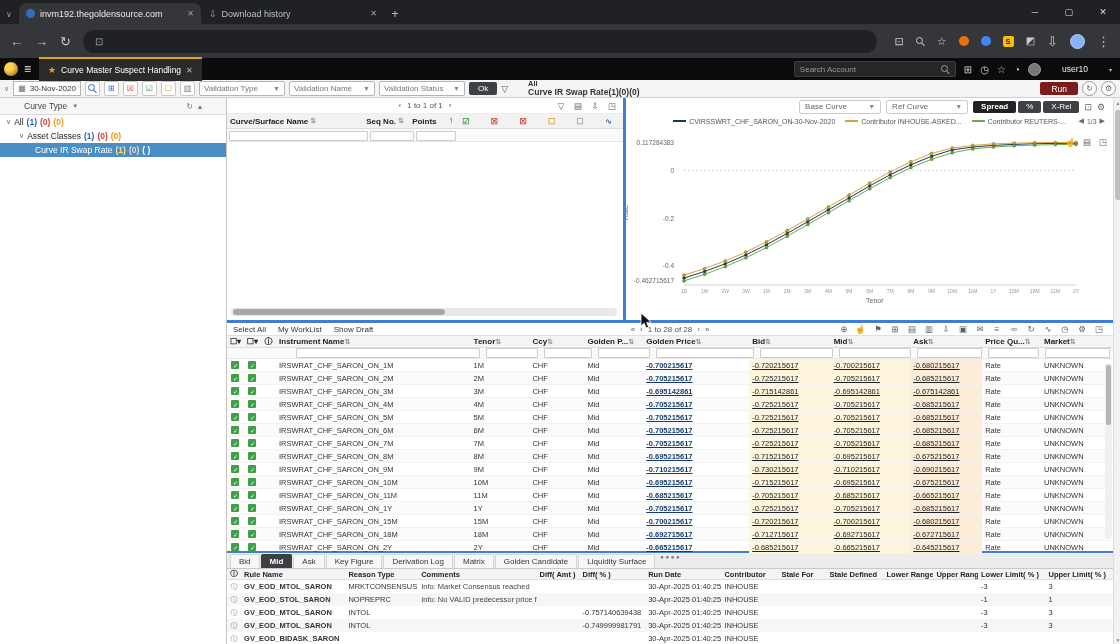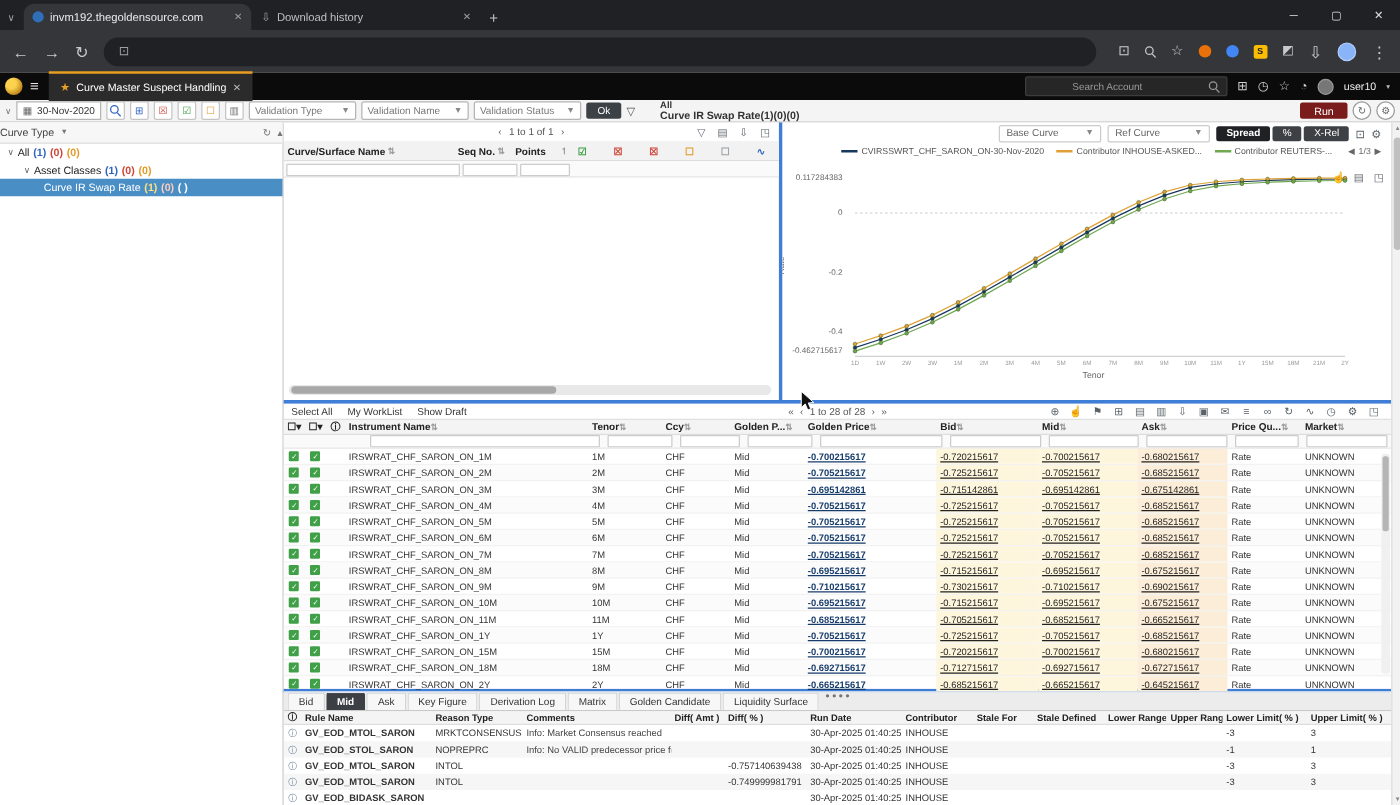--- a/index.html
+++ b/index.html
@@ -34,23 +34,23 @@
   .appheader{height:22px;background:#0b0b0b;display:flex;align-items:center;color:#ddd;}
   .gslogo{width:14px;height:14px;border-radius:50%;background:radial-gradient(circle at 35% 35%,#ffd24d 30%,#b8831a 75%,#6b4a08);margin:0 6px 0 4px;flex:0 0 auto;}
   .hamb{font-size:12px;color:#e8e8e8;margin-right:8px;}
   .apptab{height:22px;background:#2b2b2b;display:flex;align-items:center;gap:5px;padding:0 9px;font-size:8.5px;
     color:#fff;border-top:2px solid #e8a020;}
   .apptab .star{color:#e8a020;font-size:9px;}
   .apptab .x{color:#bbb;font-size:8px;}
   .ah-right{margin-left:auto;display:flex;align-items:center;gap:8px;padding-right:8px;}
   .searchbox{width:150px;height:14px;background:#262626;border:1px solid #3d3d3d;border-radius:2px;display:flex;
     align-items:center;padding:0 5px;color:#9a9a9a;font-size:8px;gap:5px;}
-  .searchbox .ph{flex:1;margin-left:32px;}
+  .searchbox .ph{flex:1;}
   .ahicon{font-size:10px;color:#cfcfcf;}
-  .userchip{display:flex;align-items:center;gap:8px;font-size:8.5px;color:#eee;}
+  .userchip{display:flex;align-items:center;gap:21px;font-size:8.5px;color:#eee;}
   .uava{width:11px;height:11px;border-radius:50%;background:#777;border:1px solid #999;}
   
   .toolbar{height:17px;background:#f4f4f4;border-bottom:1px solid #cfcfcf;display:flex;align-items:center;gap:4px;
     padding:0 4px;font-size:8px;color:#333;}
   .datebox{border:1px solid #b5b5b5;background:#fff;height:13px;display:flex;align-items:center;gap:4px;padding:0 4px;}
   .calico{font-size:8px;color:#666;}
   .tbicon{width:13px;height:13px;border:1px solid #c5c5c5;background:#fff;display:flex;align-items:center;
     justify-content:center;font-size:8px;border-radius:2px;}
   .vselect{border:1px solid #b5b5b5;background:#fff;height:13px;display:flex;align-items:center;gap:5px;padding:0 4px;
     color:#777;min-width:76px;border-radius:2px;}
@@ -60,21 +60,21 @@
   .ctx .l1{font-size:7.5px;font-weight:bold;}
   .ctx .l2{font-size:8.5px;font-weight:bold;}
   .runbtn{background:#7b1c1c;color:#fff;height:13px;padding:0 11px;border-radius:2px;display:flex;align-items:center;
     font-size:8.5px;margin-left:auto;}
   .circicon{width:13px;height:13px;border-radius:50%;border:1px solid #9a9a9a;display:flex;align-items:center;
     justify-content:center;font-size:8px;color:#666;background:#fff;}
   
   .bodywrap{display:flex;height:547px;position:relative;}
   .treepanel{width:226px;background:#fff;border-right:1px solid #c5c5c5;font-size:8.5px;flex:0 0 auto;}
   .treehdr{height:16px;border-bottom:1px solid #ddd;background:#f7f7f7;display:flex;align-items:center;
-    padding:0 0;gap:5px;color:#444;}
+    padding:0 24px;gap:5px;color:#444;}
   .treehdr .sp{margin-left:auto;display:flex;gap:5px;color:#777;font-size:8px;}
   .treeitem{height:14px;display:flex;align-items:center;gap:3px;color:#222;white-space:nowrap;}
   .treeitem .tw{color:#666;font-size:7px;}
   .treeitem.selected{background:#4a8ec6;color:#fff;}
   .tcnt{font-weight:bold;}
   .mainarea{width:886px;display:flex;flex-direction:column;flex:0 0 auto;}
   .toprow{height:222px;display:flex;}
   .vsplit{width:3px;background:#3f7ed6;}
   .hsplit{height:3px;background:#3f7ed6;}
   

